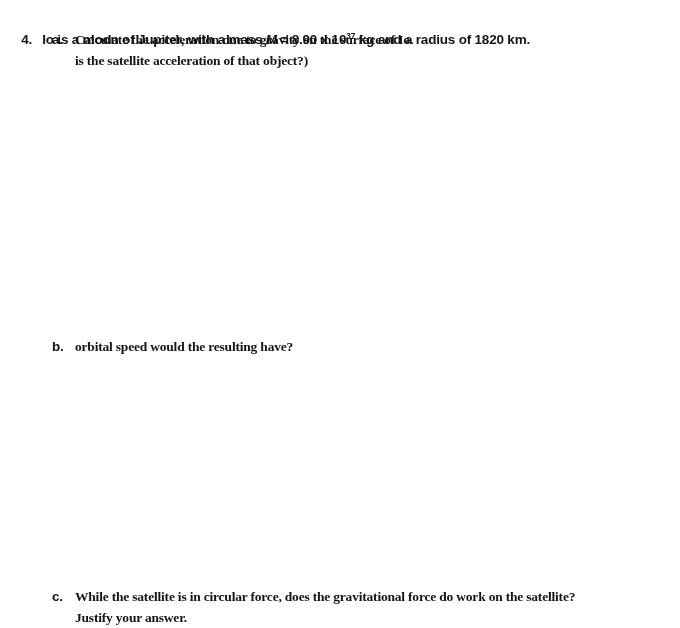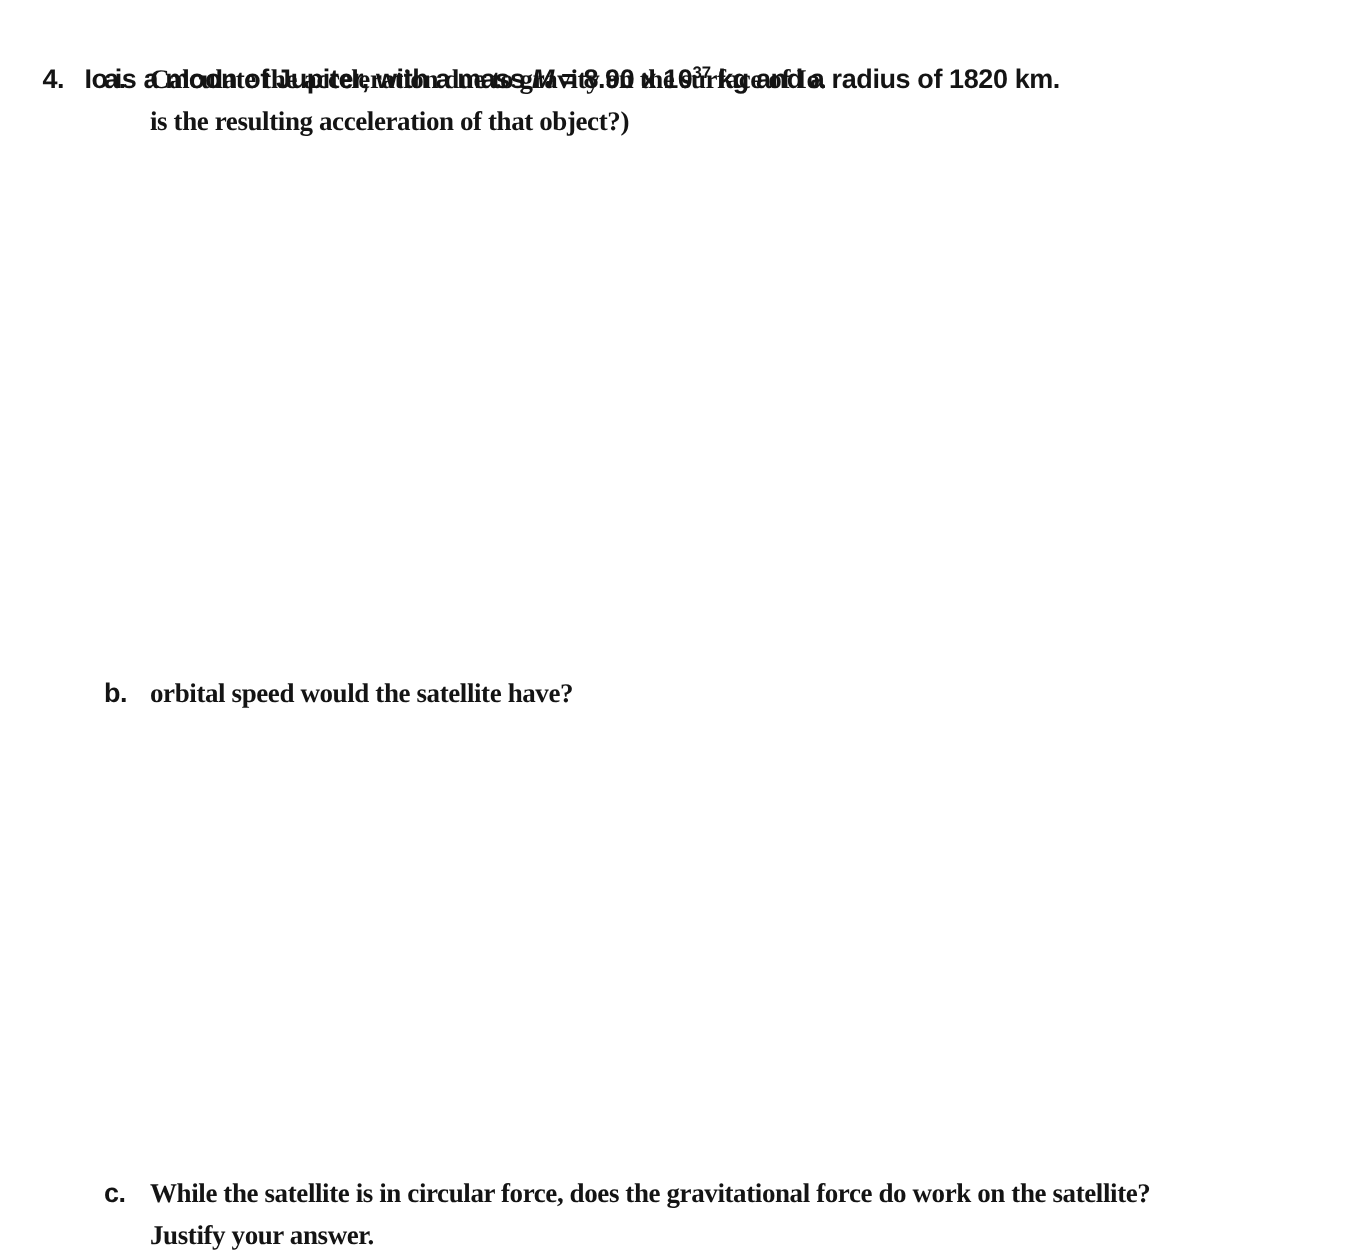--- a/index.html
+++ b/index.html
@@ -67,28 +67,28 @@
 <div class="sheet">
 
   <div class="line q-intro">
     <span class="q-num">4.</span><span>Io is a moon of Jupiter, with a mass <span class="seg-italic">M</span> = 8.90 x 10<span class="seg-sup">37</span> kg and a radius of 1820 km.</span>
   </div>
 
   <div class="subpart part-a">
     <span class="part-label">a.</span>
     <div class="part-lines">
       <div class="line">Calculate the acceleration due to gravity on the surface of Io.</div>
-      <div class="line">is the resulting acceleration of that object?)</div>
+      <div class="line">is the satellite acceleration of that object?)</div>
     </div>
   </div>
 
   <div class="subpart part-b">
     <span class="part-label">b.</span>
     <div class="part-lines">
-      <div class="line">orbital speed would the satellite have?</div>
+      <div class="line">orbital speed would the resulting have?</div>
     </div>
   </div>
 
   <div class="subpart part-c">
     <span class="part-label">c.</span>
     <div class="part-lines">
       <div class="line">While the satellite is in circular force, does the gravitational force do work on the satellite?</div>
       <div class="line">Justify your answer.</div>
     </div>
   </div>

